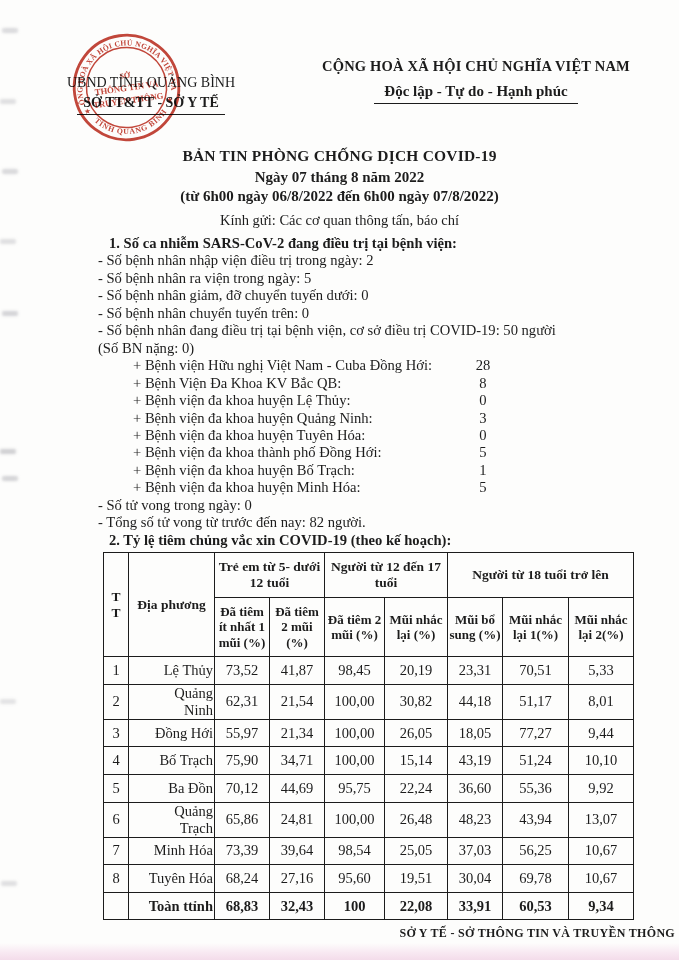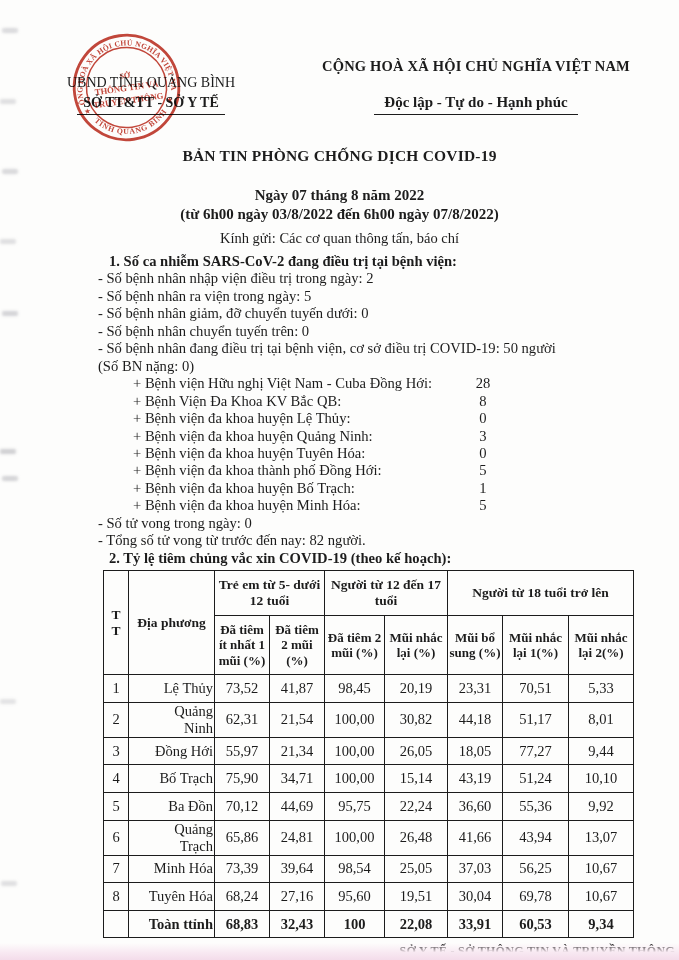--- a/index.html
+++ b/index.html
@@ -10,29 +10,29 @@
   }
   
   .header{display:flex;padding-top:57px;position:relative;}
   .header-left{width:302px;text-align:center;}
   .hl1{font-size:14px;line-height:18px;margin-top:17px;}
   .hl2{display:inline-block;font-size:14px;font-weight:bold;line-height:18px;
        margin-top:2px;border-bottom:1.5px solid #1c1c1c;padding:0 6px 2px;}
   .header-right{width:348px;text-align:center;}
   .hr1{font-size:14.5px;font-weight:bold;line-height:19px;letter-spacing:.2px;}
   .hr2{display:inline-block;font-size:15px;font-weight:bold;line-height:18px;
-       margin-top:17px;border-bottom:1.5px solid #1c1c1c;padding:0 10px 3px;}
+       margin-top:6px;border-bottom:1.5px solid #1c1c1c;padding:0 10px 3px;}
   
   .stamp{position:absolute;left:70px;top:31px;width:113px;height:113px;
          transform:rotate(-8deg);opacity:.93;mix-blend-mode:multiply;pointer-events:none;}
   .stamp svg{width:100%;height:100%;}
   
   .doc-title{margin-top:31px;text-align:center;font-size:15.5px;font-weight:bold;
              line-height:20px;letter-spacing:.2px;}
-  .doc-date{margin-top:20px;text-align:center;font-size:15px;font-weight:bold;line-height:19px;}
+  .doc-date{margin-top:2px;text-align:center;font-size:15px;font-weight:bold;line-height:19px;}
   .doc-range{text-align:center;font-size:15px;font-weight:bold;line-height:19px;}
   .doc-salutation{margin-top:5px;text-align:center;font-size:14.5px;line-height:18px;}
   
   .content{margin-top:6px;padding-left:98px;padding-right:40px;
            font-size:14.6px;line-height:17.45px;}
   .sec-heading{font-weight:bold;text-indent:11px;}
   .report-line{white-space:nowrap;}
   .hosp-row{padding-left:35px;white-space:nowrap;}
   .hosp-name{display:inline-block;width:337px;}
   .hosp-value{display:inline-block;width:26px;text-align:center;}
@@ -99,21 +99,21 @@
     <text x="60" y="50" text-anchor="middle" font-size="8.5" font-weight="bold" fill="#bf392c">SỞ</text>
     <text x="60" y="63.5" text-anchor="middle" font-size="9.2" font-weight="bold" fill="#bf392c">THÔNG TIN VÀ</text>
     <text x="60" y="77" text-anchor="middle" font-size="9.2" font-weight="bold" fill="#bf392c">TRUYỀN THÔNG</text>
     <text x="12" y="82" font-size="8" fill="#bf392c">★</text>
     <text x="100" y="82" font-size="8" fill="#bf392c">★</text>
   </svg>
 </div>
 
 <div class="doc-title">BẢN TIN PHÒNG CHỐNG DỊCH COVID-19</div>
 <div class="doc-date">Ngày 07 tháng 8 năm 2022</div>
-<div class="doc-range">(từ 6h00 ngày 03/8/2022 đến 6h00 ngày 07/8/2022)</div>
+<div class="doc-range">(từ 6h00 ngày 06/8/2022 đến 6h00 ngày 07/8/2022)</div>
 <div class="doc-salutation">Kính gửi: Các cơ quan thông tấn, báo chí</div>
 
 <div class="content">
   <div class="sec-heading">1. Số ca nhiễm SARS-CoV-2 đang điều trị tại bệnh viện:</div>
   <div id="stat-lines">
       <div class="report-line">- Số bệnh nhân nhập viện điều trị trong ngày: 2</div>
       <div class="report-line">- Số bệnh nhân ra viện trong ngày: 5</div>
       <div class="report-line">- Số bệnh nhân giảm, đỡ chuyển tuyến dưới: 0</div>
       <div class="report-line">- Số bệnh nhân chuyển tuyến trên: 0</div>
       <div class="report-line">- Số bệnh nhân đang điều trị tại bệnh viện, cơ sở điều trị COVID-19: 50 người</div>
@@ -226,21 +226,21 @@
           <td>55,36</td>
           <td>9,92</td>
         </tr>
         <tr>
           <td>6</td>
           <td class="loc">Quảng Trạch</td>
           <td>65,86</td>
           <td>24,81</td>
           <td>100,00</td>
           <td>26,48</td>
-          <td>41,66</td>
+          <td>48,23</td>
           <td>43,94</td>
           <td>13,07</td>
         </tr>
         <tr>
           <td>7</td>
           <td class="loc">Minh Hóa</td>
           <td>73,39</td>
           <td>39,64</td>
           <td>98,54</td>
           <td>25,05</td>

